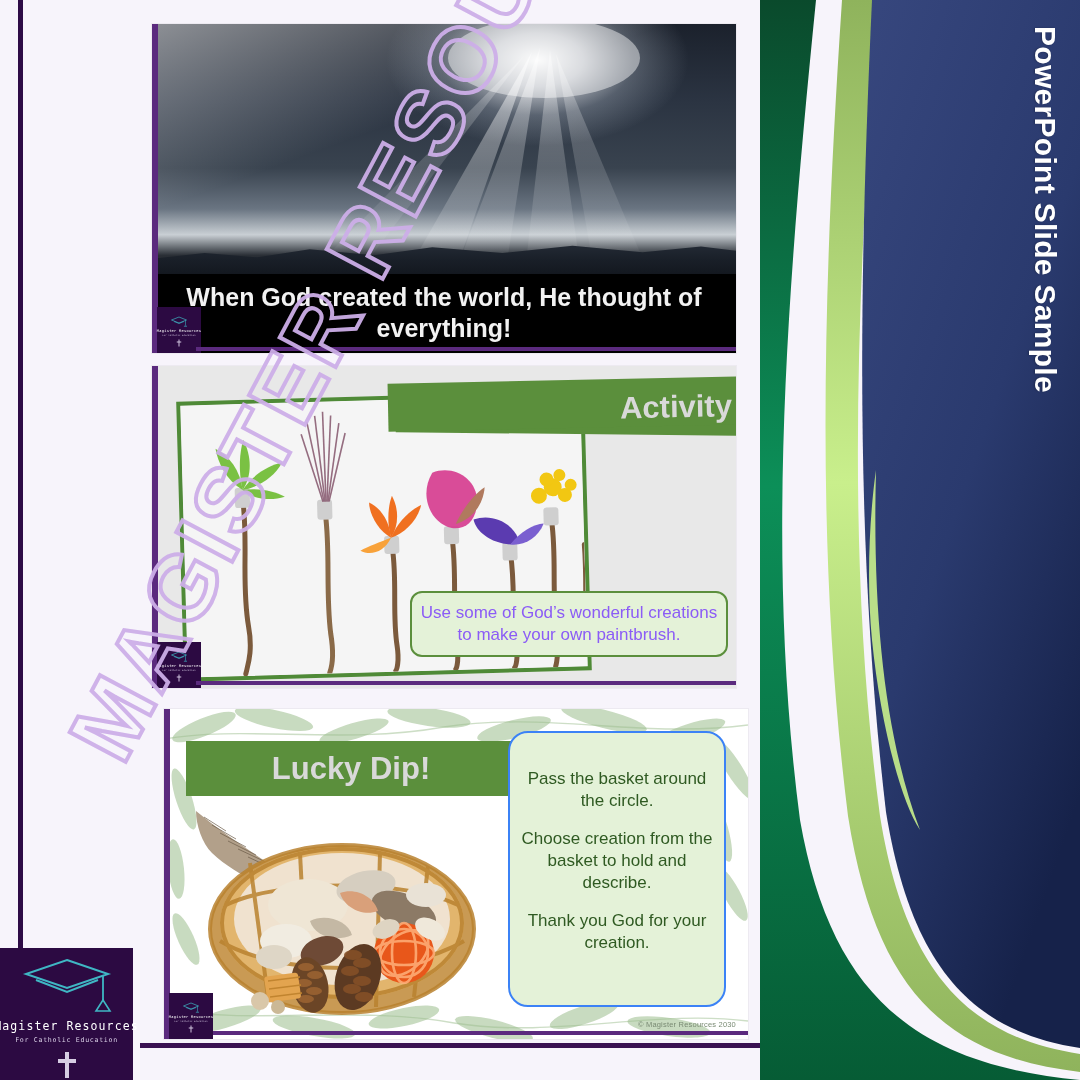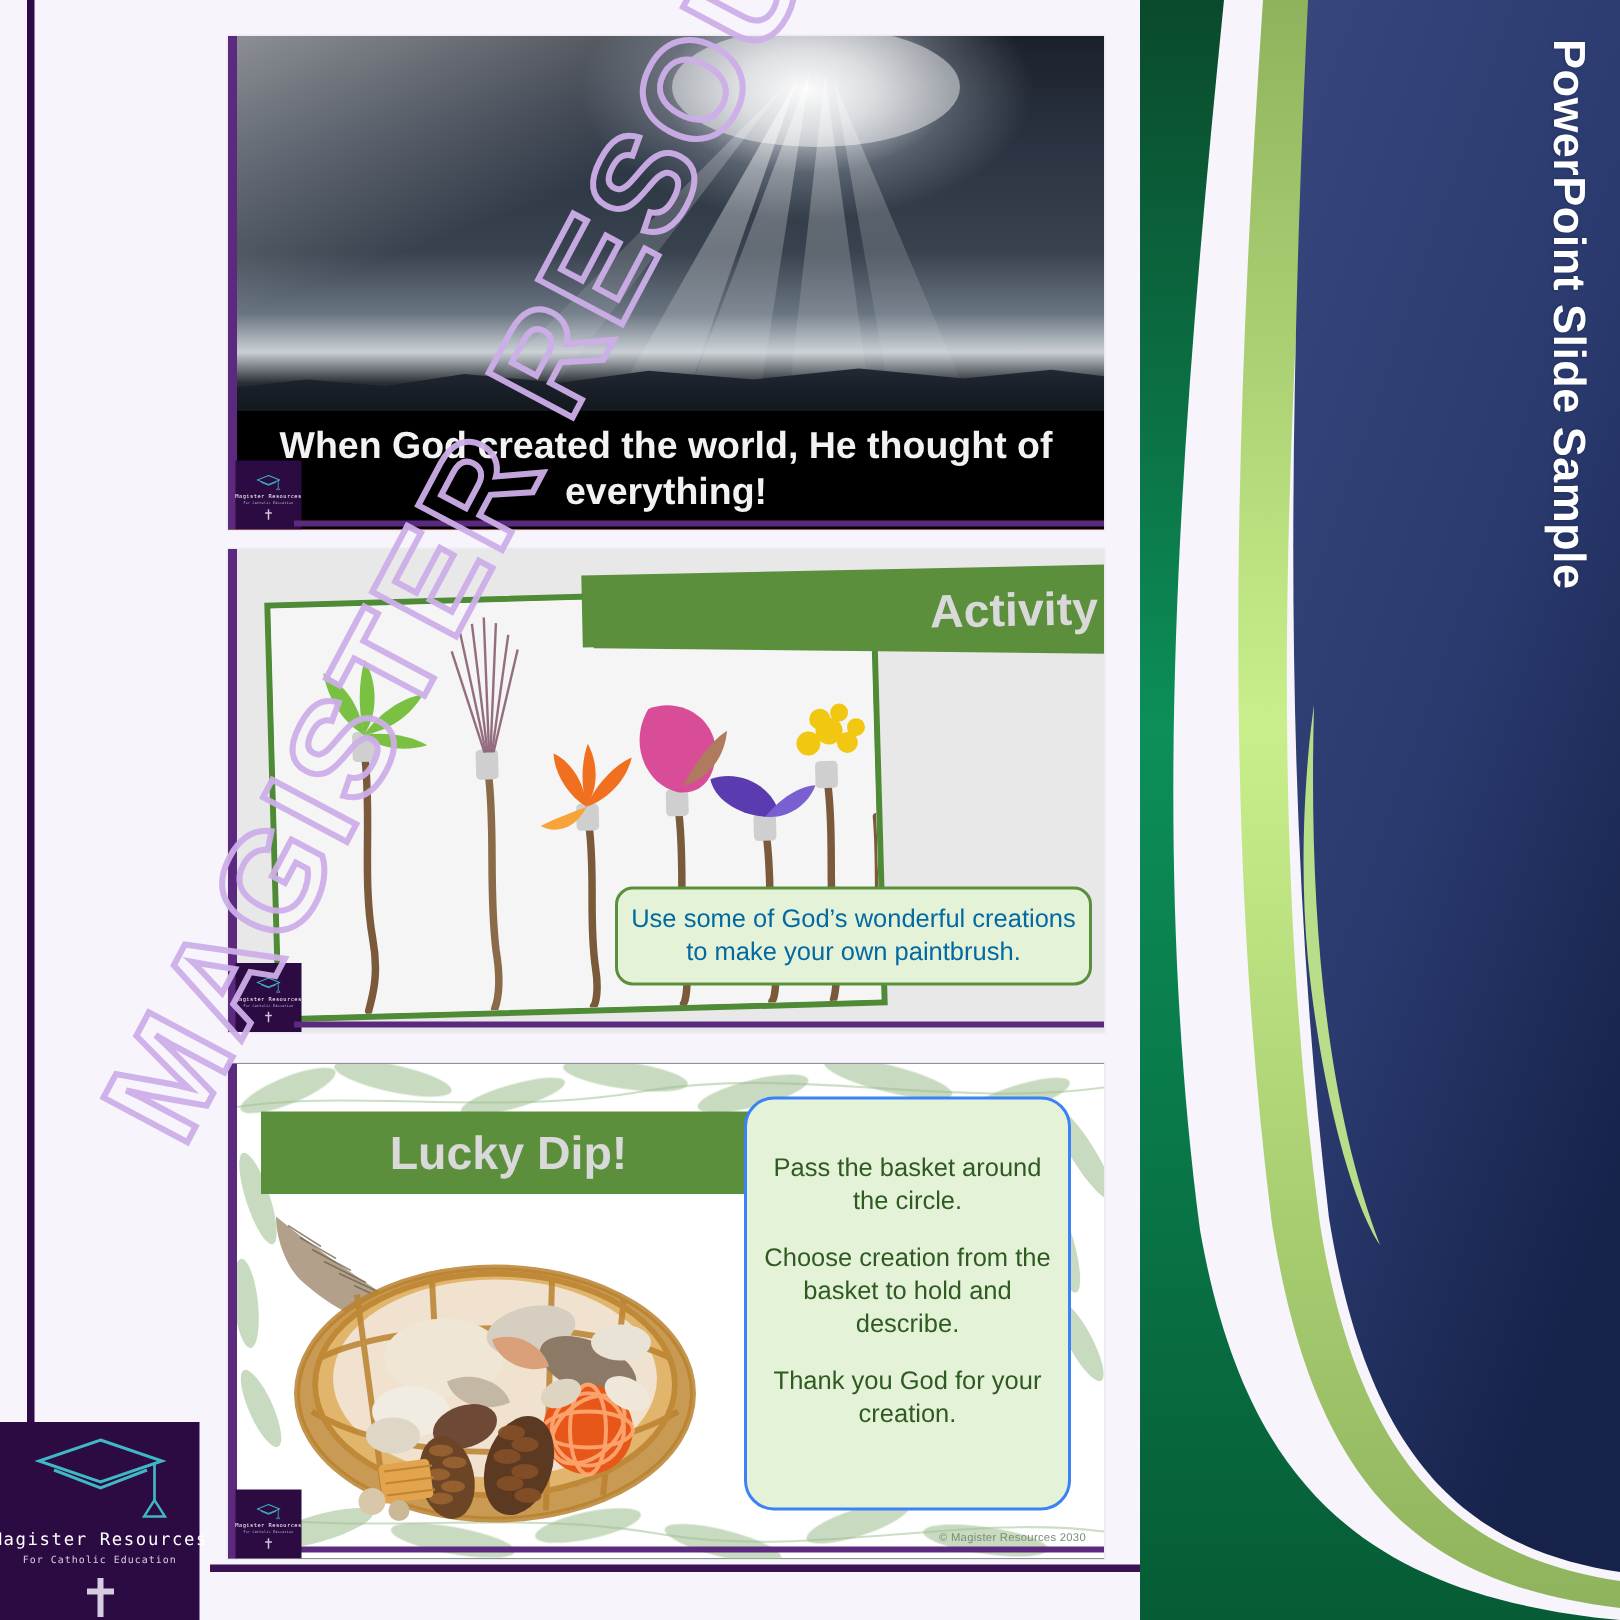--- a/index.html
+++ b/index.html
@@ -115,26 +115,26 @@
   #s2-title{
     position:absolute;left:300px;top:22px;width:280px;height:42px;
     z-index:5;color:#d9d9d9;font-size:31px;font-weight:bold;
     display:flex;align-items:center;justify-content:flex-end;
     transform:rotate(-1.2deg);
   }
   #s2-callout{
     position:absolute;left:258px;top:225px;width:318px;height:66px;
     background:#e4f2d8;border:2px solid #5b8f3c;border-radius:12px;
     z-index:7;display:flex;align-items:center;justify-content:center;
-    color:#0369a1;font-size:17px;line-height:1.28;text-align:center;
+    color:#8b5cf6;font-size:17px;line-height:1.28;text-align:center;
     padding:4px 8px;box-sizing:border-box;
   }
 
   
-  #slide-3{left:152px;top:709px;width:584px;height:330px;background:#0f172a;}
+  #slide-3{left:164px;top:709px;width:584px;height:330px;background:#4c1d95;}
   #s3-leaves{position:absolute;inset:0;overflow:hidden;}
   #s3-title-bar{
     position:absolute;left:22px;top:32px;width:330px;height:55px;
     background:#5b8f3c;z-index:4;
   }
   #s3-title{
     position:absolute;left:22px;top:32px;width:330px;height:55px;z-index:5;
     color:#d9d9d9;font-size:31px;font-weight:bold;
     display:flex;align-items:center;justify-content:center;
   }

